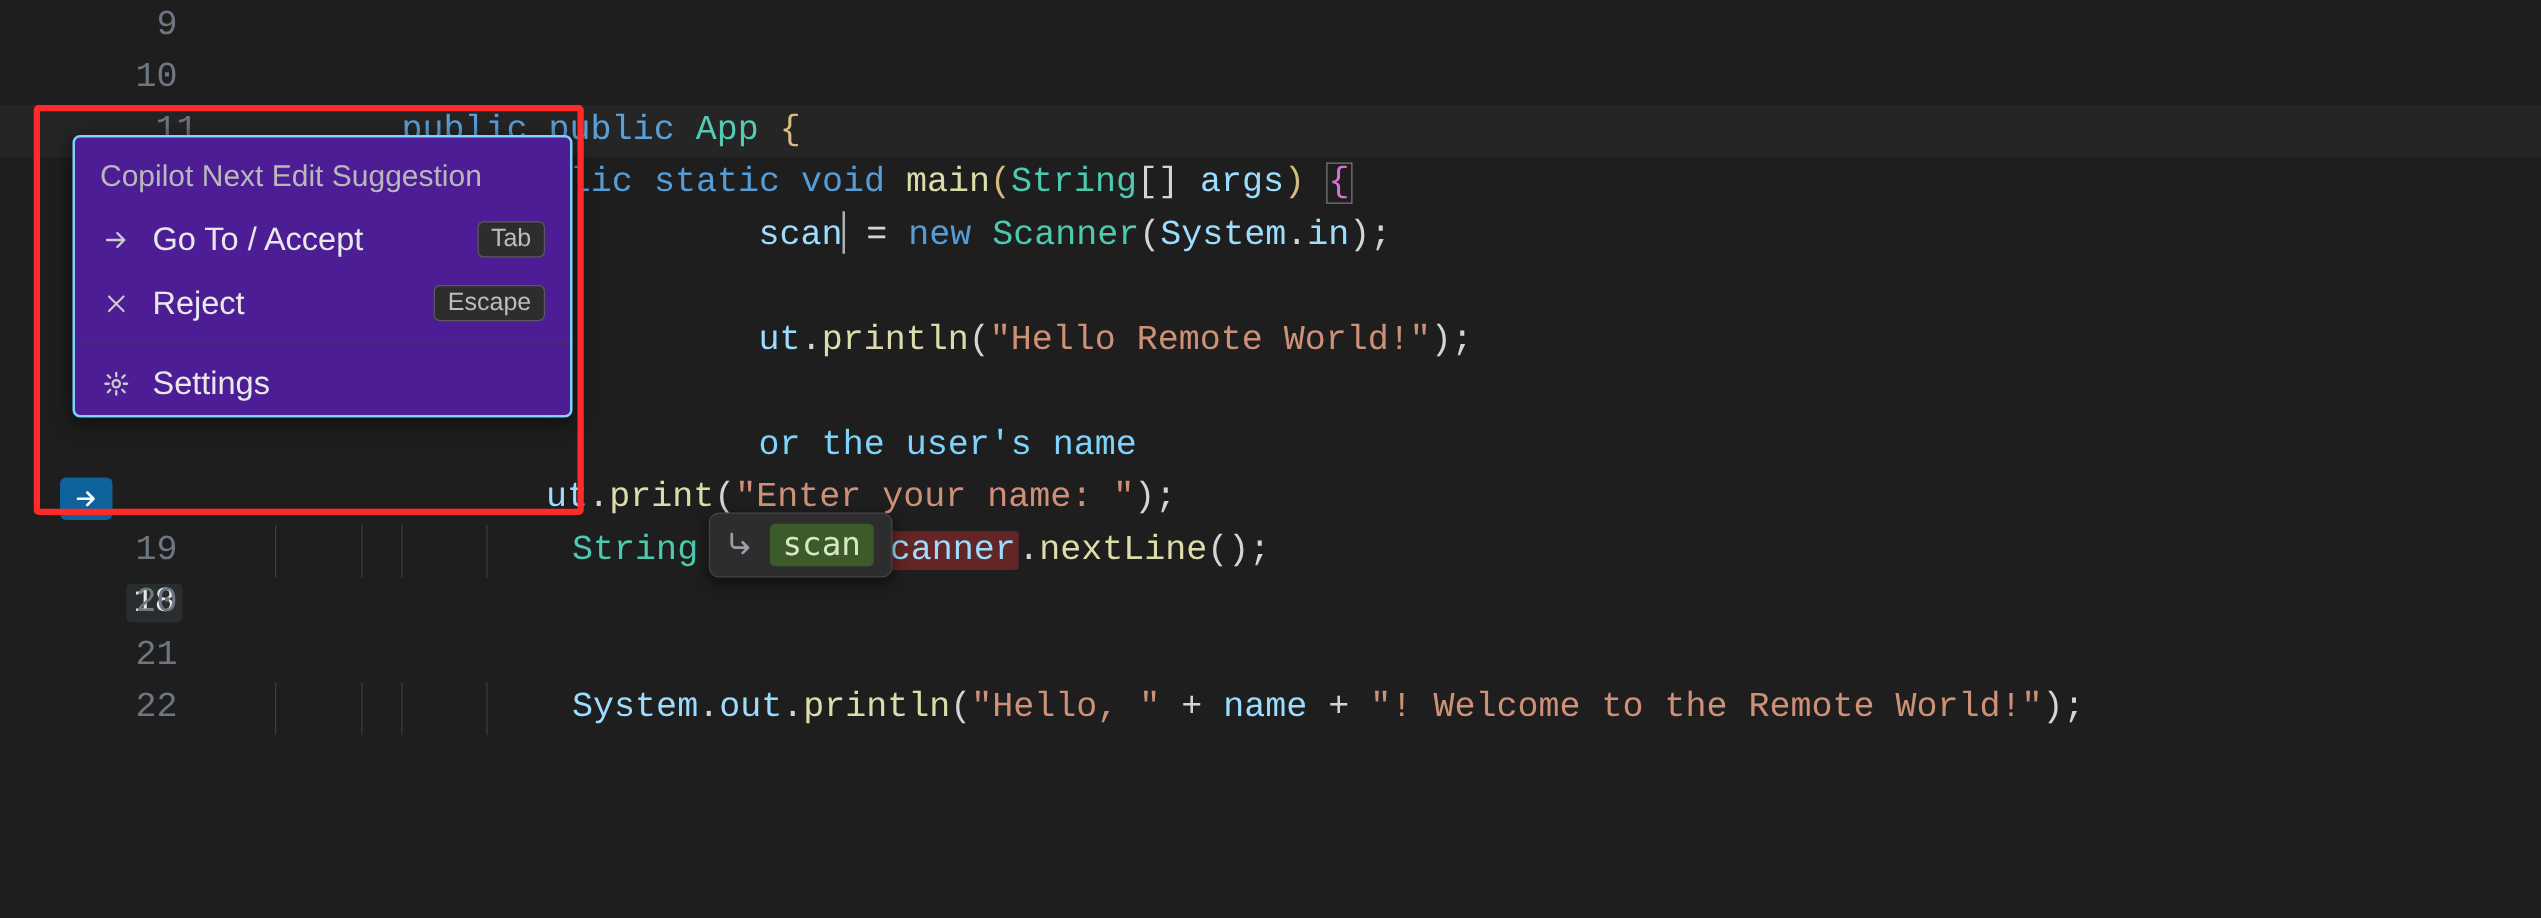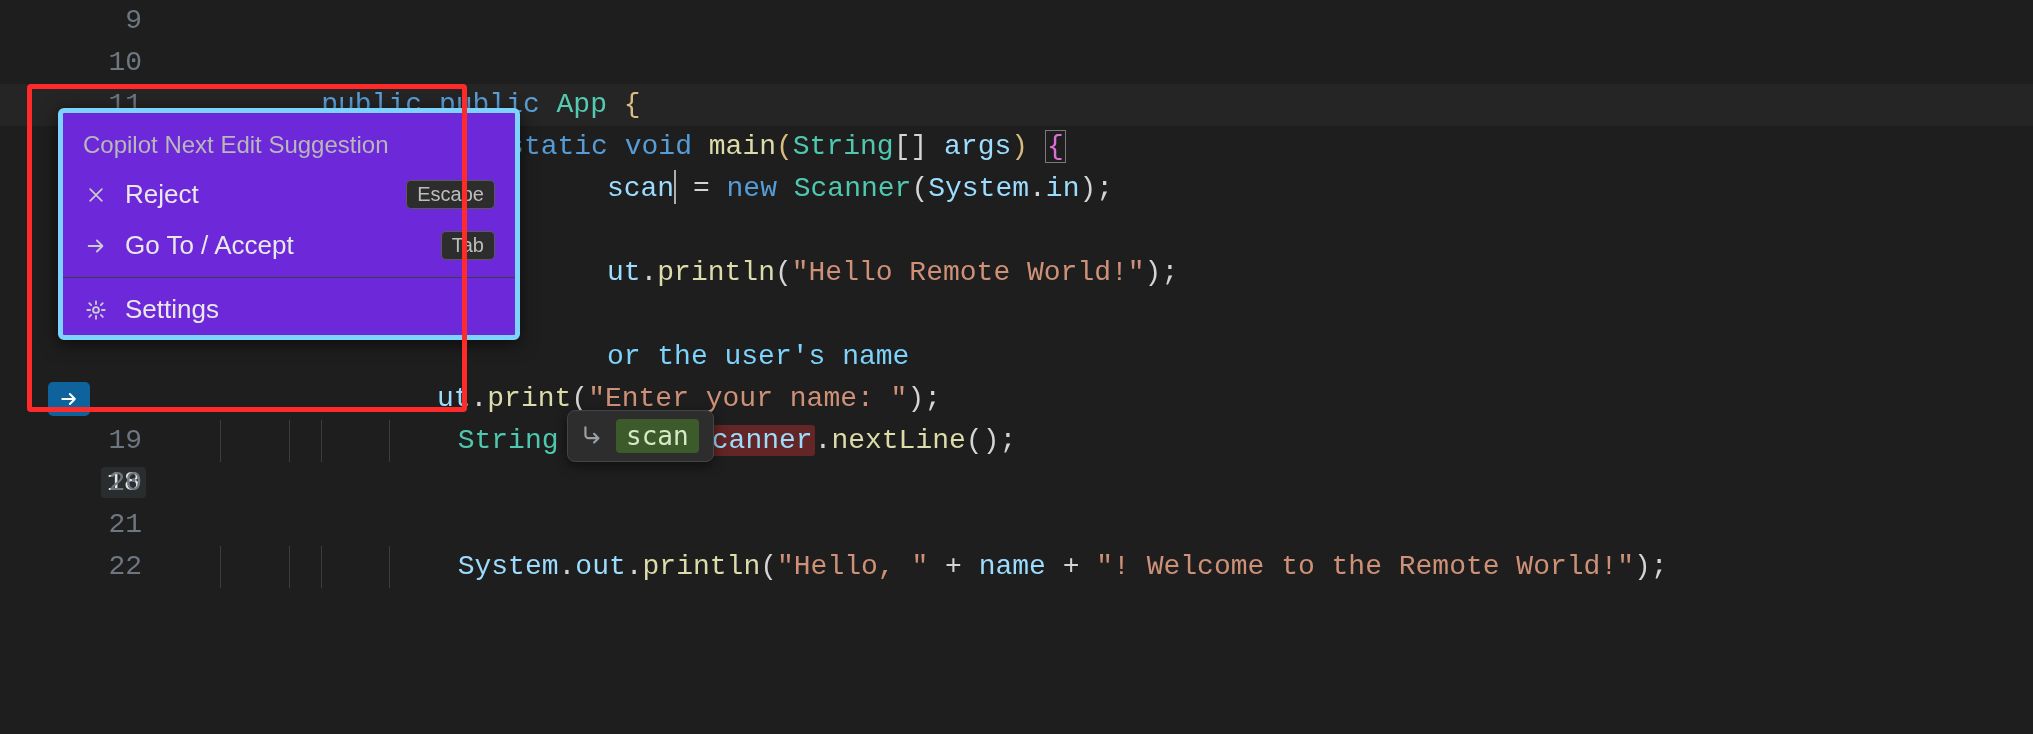--- a/index.html
+++ b/index.html
@@ -76,23 +76,23 @@
     background: rgba(156,43,43,0.55);
     border-radius:3px;
     padding:0 2px;
   }
 
   
   .popup {
     position:absolute;
     top:108px;
     left:58px;
-    width:462px;
-    background:#6d28d9;
-    border:5px solid #7dd3fc;
+    width:400px;
+    background:#4c1d95;
+    border:2px solid #7dd3fc;
     border-radius:6px;
     box-shadow:0 4px 18px rgba(0,0,0,0.6);
     font-family: -apple-system, "Segoe UI", sans-serif;
     font-size:24px;
     color:#cccccc;
     z-index:20;
   }
   .popup-title {
     padding:18px 20px 10px 20px;
     color:#b8b8b8;
@@ -189,21 +189,21 @@
     <div class="code"></div>
   </div>
 
   <div class="line">
     <div class="gutter">10</div>
     <div class="code">
       <span>   </span><span class="tk-kw">public</span><span> </span><span class="tk-kw">public</span><span> </span><span class="tk-type">App</span><span> </span><span class="tk-br">{</span>
     </div>
   </div>
 
-  <div class="line" style="position:relative;z-index:1;">
+  <div class="line" style="position:relative;z-index:1;padding-left:16px;">
     <div class="gutter">11</div>
     <div class="code">
       <span>   </span><span class="indent-guide"></span><span>    </span><span class="tk-kw">public</span><span> </span><span class="tk-kw">static</span><span> </span><span class="tk-kw">void</span><span> </span><span class="tk-fn">main</span><span class="tk-br">(</span><span class="tk-type">String</span><span class="tk-pn">[]</span><span> </span><span class="tk-var">args</span><span class="tk-br">) </span><span class="tk-brp brace-box">{</span>
     </div>
   </div>
 
   <div class="line">
     <div class="gutter">12</div>
     <div class="code">
       <span>                    </span><span class="tk-var">scan</span><span class="cursor"></span><span class="tk-pn"> = </span><span class="tk-kw">new</span><span> </span><span class="tk-type">Scanner</span><span class="tk-pn">(</span><span class="tk-var">System</span><span class="tk-pn">.</span><span class="tk-var">in</span><span class="tk-pn">);</span>
@@ -272,35 +272,35 @@
 
   <div class="line">
     <div class="gutter">22</div>
     <div class="code">   <span class="indent-guide"></span>    <span class="indent-guide"></span></div>
   </div>
 
   <div class="popup">
     <div class="popup-title">Copilot Next Edit Suggestion</div>
     <div class="popup-row">
       <span class="icon">
+        <svg width="22" height="22" viewBox="0 0 24 24">
+            <path d="M4 12h14M13 6l6 6-6 6" stroke="#cccccc" stroke-width="2" fill="none" stroke-linecap="round" stroke-linejoin="round"></path>
+          </svg>
+      </span>
+      <span class="label">Go To / Accept</span>
+      <span class="key">Tab</span>
+    </div>
+    <div class="popup-row">
+      <span class="icon">
         <svg width="20" height="20" viewBox="0 0 24 24">
             <path d="M5 5l14 14M19 5L5 19" stroke="#cccccc" stroke-width="2" stroke-linecap="round"></path>
           </svg>
       </span>
       <span class="label">Reject</span>
       <span class="key">Escape</span>
-    </div>
-    <div class="popup-row">
-      <span class="icon">
-        <svg width="22" height="22" viewBox="0 0 24 24">
-            <path d="M4 12h14M13 6l6 6-6 6" stroke="#cccccc" stroke-width="2" fill="none" stroke-linecap="round" stroke-linejoin="round"></path>
-          </svg>
-      </span>
-      <span class="label">Go To / Accept</span>
-      <span class="key">Tab</span>
     </div>
     <div class="popup-sep"></div>
     <div class="popup-row" style="align-items:center;">
       <span class="icon">
         <svg width="22" height="22" viewBox="0 0 24 24" fill="none" stroke="#cccccc" stroke-width="2">
             <circle cx="12" cy="12" r="3.2"></circle>
             <path d="M12 2.5v3M12 18.5v3M4.6 4.6l2.1 2.1M17.3 17.3l2.1 2.1M2.5 12h3M18.5 12h3M4.6 19.4l2.1-2.1M17.3 6.7l2.1-2.1" stroke-linecap="round"></path>
           </svg>
       </span>
       <span class="label">Settings</span>

